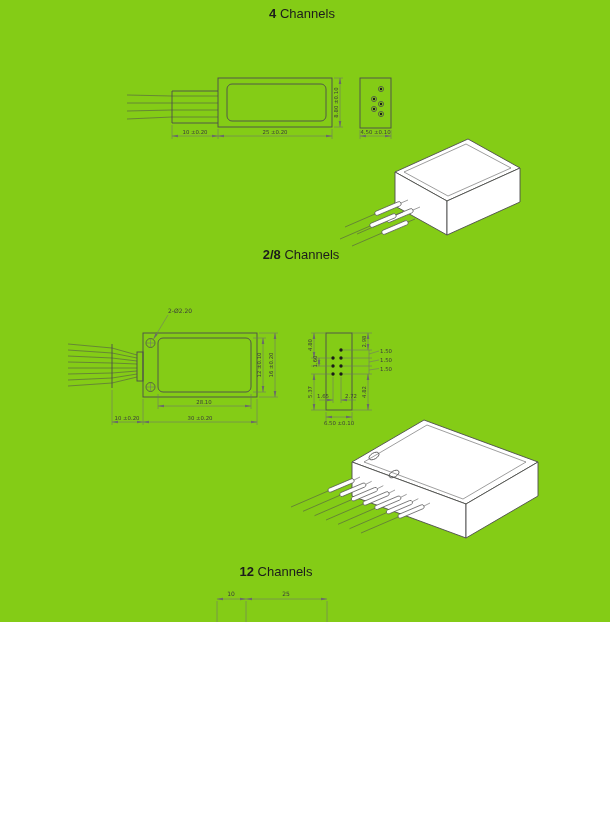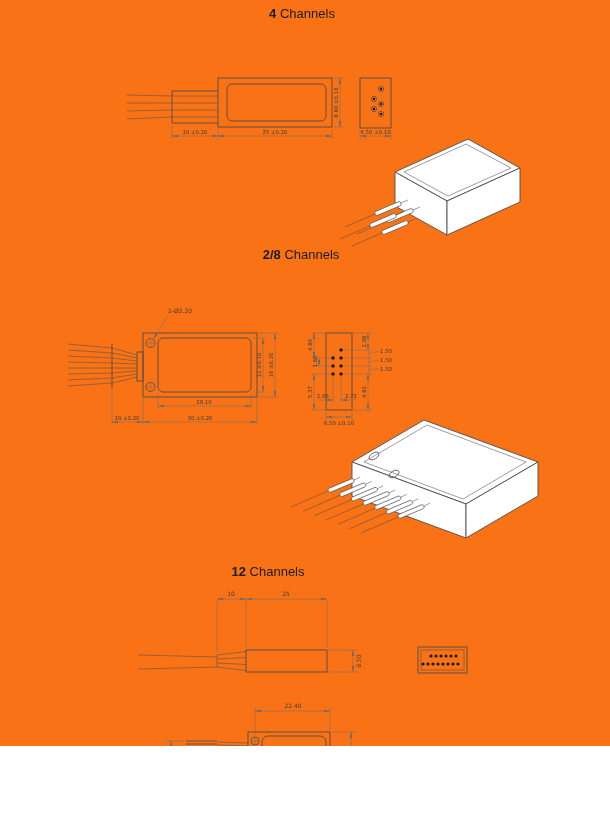--- a/index.html
+++ b/index.html
@@ -1,16 +1,16 @@
 <!DOCTYPE html>
 <html><head>
 <meta charset="utf-8">
 <style>
   html,body{margin:0;padding:0;background:#ffffff;}
-  .page{position:relative;width:610px;height:746px;background:#f97316;overflow:hidden;
+  .page{position:relative;width:610px;height:622px;background:#84cc16;overflow:hidden;
         font-family:"Liberation Sans",sans-serif;}
   .sec-title{position:absolute;transform:translateX(-50%);font-size:13px;color:#1c1c1c;
              white-space:nowrap;}
   .sec-title .num{font-weight:bold;}
   svg.drawing{position:absolute;left:0;top:0;}
   .e{fill:none;stroke:#4d4d4d;stroke-width:.9;}
   .t{fill:none;stroke:#4d4d4d;stroke-width:.55;}
   .d{fill:none;stroke:#707070;stroke-width:.55;}
   .lbl{font-family:"DejaVu Sans",sans-serif;font-size:6px;fill:#3c3c3c;}
   .sm{font-size:5.4px;}
@@ -25,21 +25,21 @@
 <div class="page">
 
   <div class="sec-title" style="left:302px;top:6px;">
     <span class="num">4</span>
     <span>Channels</span>
   </div>
   <div class="sec-title" style="left:301px;top:247px;">
     <span class="num">2/8</span>
     <span>Channels</span>
   </div>
-  <div class="sec-title" style="left:268px;top:564px;">
+  <div class="sec-title" style="left:276px;top:564px;">
     <span class="num">12</span>
     <span>Channels</span>
   </div>
 
   <svg class="drawing" width="610" height="818" viewBox="0 0 610 818">
     <defs>
       <marker id="arw" markerUnits="userSpaceOnUse" markerWidth="7" markerHeight="7" refX="6" refY="3.5" orient="auto-start-reverse">
         <path d="M0,2.2 L6.3,3.5 L0,4.8 Z" fill="#6a6a6a"></path>
       </marker>
     </defs>

